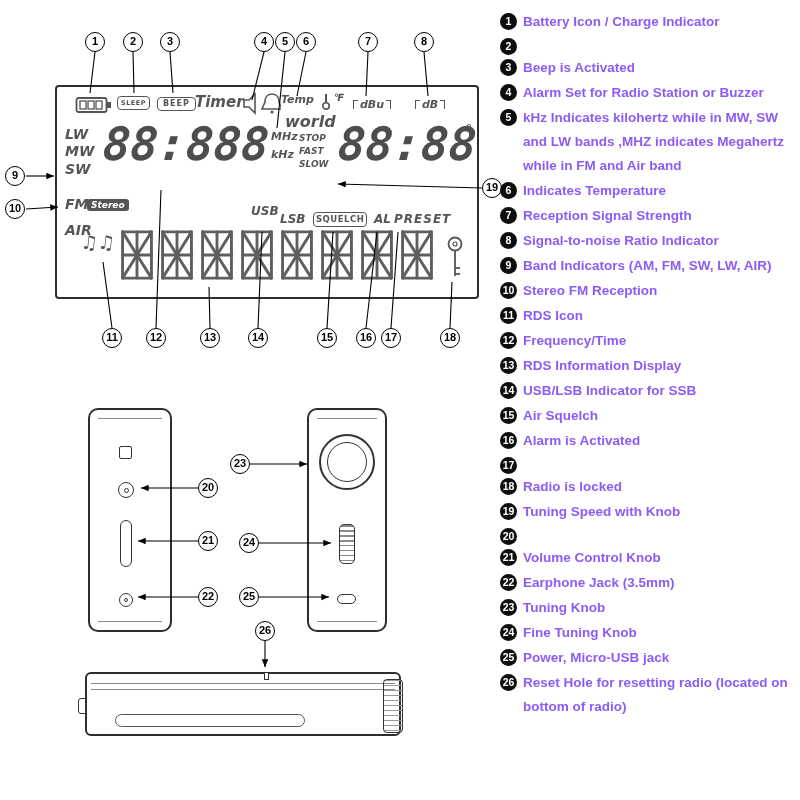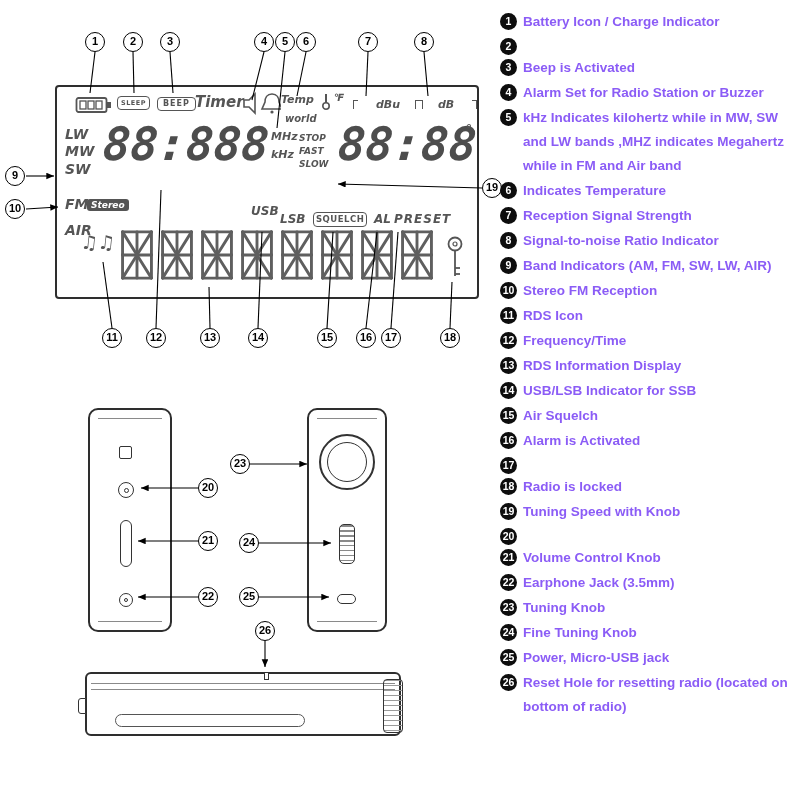--- a/index.html
+++ b/index.html
@@ -13,21 +13,21 @@
        border:2px solid #2e2e2e;border-radius:4px;background:#fff;z-index:1}
   .li{position:absolute;font-family:"DejaVu Sans",sans-serif;font-style:italic;
       font-weight:700;color:#555;line-height:1}
   .seg7{position:absolute;font-family:"DejaVu Sans Mono",monospace;font-style:italic;
       font-weight:700;color:#4d4d4d;line-height:1;transform:skewX(-4deg)}
   .boxed{border:1.5px solid #555;border-radius:4px;font-style:normal}
   .badge{background:#555;color:#fff;border-radius:3px;padding:1.5px 4px;font-size:9px}
   .corner-l,.corner-r{display:inline-block;width:5px;height:9px;vertical-align:top}
   .corner-l{border-left:1.5px solid #555;border-top:1.5px solid #555}
   .corner-r{border-right:1.5px solid #555;border-top:1.5px solid #555}
-  .bracketed{display:flex;align-items:center;gap:18px}
+  .bracketed{display:flex;align-items:center;gap:2px}
   .seg-cell{width:36px;height:52px;flex:0 0 36px}
   .seg-cell line{stroke:#5f5f5f;stroke-width:2;stroke-linecap:round}
   .alpharow{position:absolute;left:62px;top:142px;display:flex;gap:4px}
 
   
   .lines-layer{position:absolute;left:0;top:0;width:520px;height:800px;z-index:3;pointer-events:none}
   .lines-layer line{stroke:#000;stroke-width:1.1}
   .callout-layer{position:absolute;left:0;top:0;width:520px;height:800px;z-index:4;pointer-events:none}
   .callout{position:absolute;width:20px;height:20px;border:1.4px solid #000;border-radius:50%;
      background:#fff;font:700 11px/17.5px "Liberation Sans",sans-serif;text-align:center;color:#000}
@@ -83,21 +83,21 @@
       <path d="M31 3 c-5 0 -7 4 -7 8 l-3 7 h20 l-3 -7 c0 -4 -2 -8 -7 -8 z" fill="none" stroke="#555" stroke-width="1.6"></path>
       <circle cx="31" cy="21" r="1.6" fill="#555"></circle>
     </svg>
 
     <span class="li" style="left:224px;top:7px;font-size:11px">Temp</span>
     <svg class="li" style="left:264px;top:5px" width="10" height="19" viewBox="0 0 10 19">
       <line x1="5" y1="2" x2="5" y2="11" stroke="#555" stroke-width="2"></line>
       <circle cx="5" cy="14" r="3.2" fill="none" stroke="#555" stroke-width="1.6"></circle>
     </svg>
     <span class="li" style="left:277px;top:6px;font-size:10px">℉</span>
-    <span class="li" style="left:228px;top:27px;font-size:10px">world</span>
+    <span class="li" style="left:228px;top:27px;font-size:16px">world</span>
 
     <div class="li bracketed" style="left:296px;top:12px">
       <span class="corner-l"></span>
       <span style="font-size:11px">dBu</span>
       <span class="corner-r"></span>
     </div>
     <div class="li bracketed" style="left:358px;top:12px">
       <span class="corner-l"></span>
       <span style="font-size:11px">dB</span>
       <span class="corner-r"></span>

